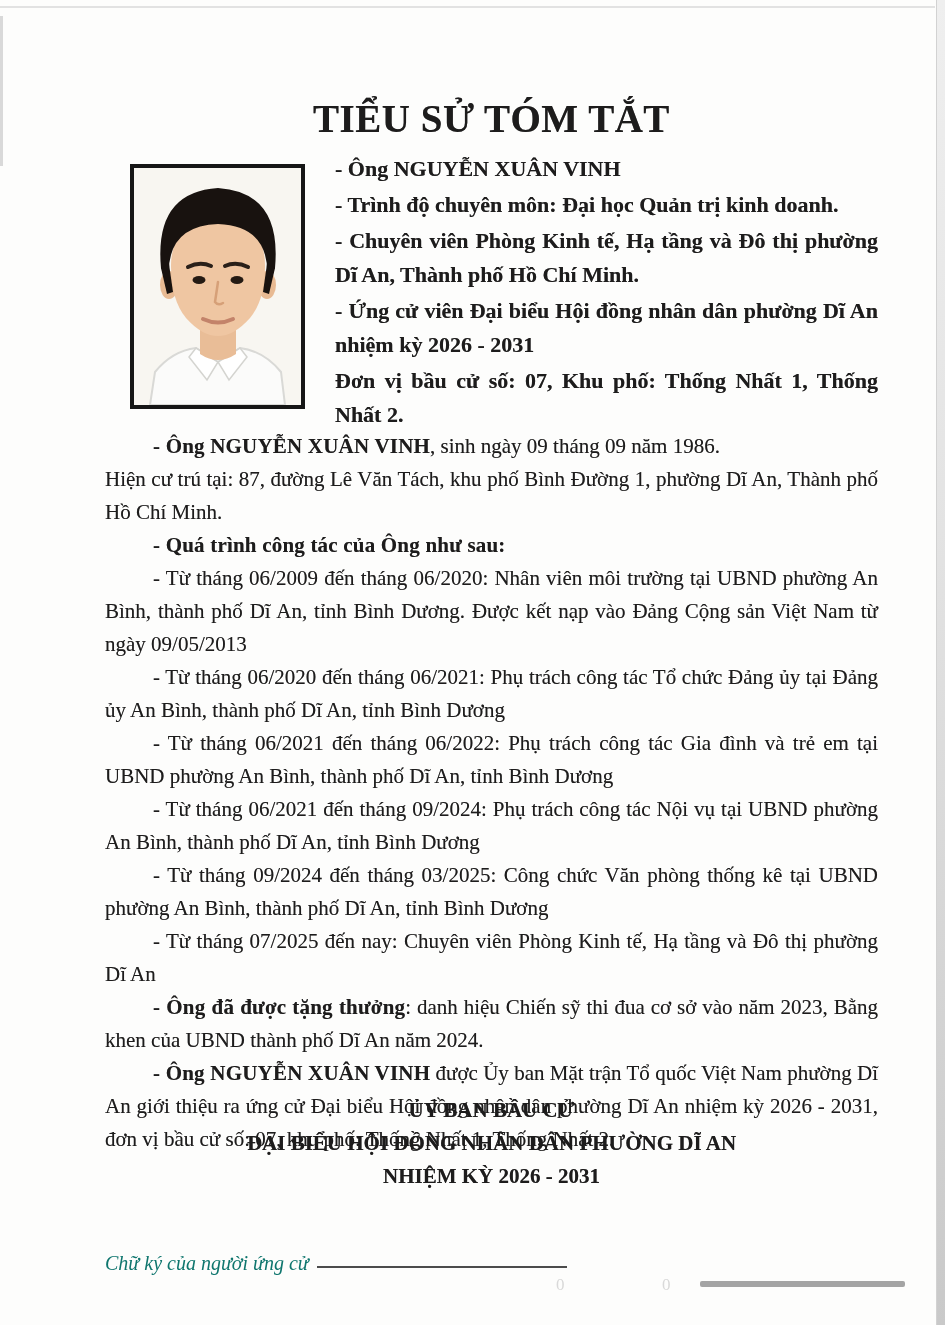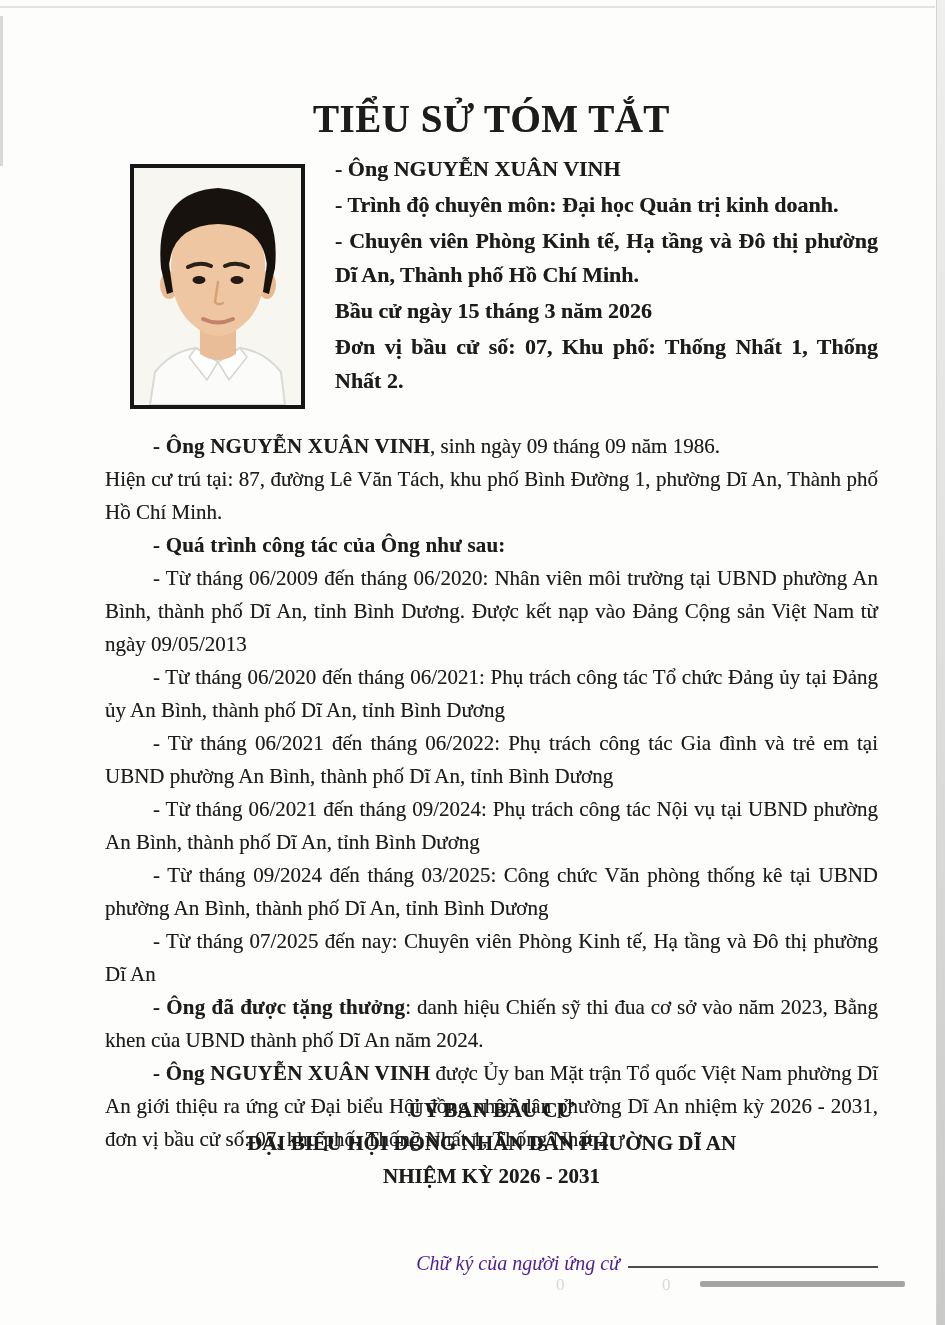--- a/index.html
+++ b/index.html
@@ -68,21 +68,21 @@
   .para b{letter-spacing:.2px;}
 
   .footer{
     position:absolute;top:1094px;left:105px;width:773px;
     text-align:center;font-weight:bold;font-size:21px;line-height:33px;
     text-shadow:0 0 .5px rgba(20,20,20,.55);
   }
 
   .signature{
     position:absolute;top:1252px;left:105px;width:773px;
-    text-align:right;font-style:italic;font-size:20px;color:#4c1d95;
+    font-style:italic;font-size:20px;color:#0f766e;
   }
   .sig-line{
     display:inline-block;width:250px;height:2px;
     border-bottom:2px solid #4c4c4c;
     margin-left:8px;vertical-align:2px;
   }
 </style>
 </head>
 <body>
 
@@ -126,21 +126,21 @@
 
         <path d="M84,114 L81,134 Q84,138 89,135" stroke="#d6a078" stroke-width="2.5" fill="none" stroke-linecap="round"></path>
 
         <path d="M69,151 Q84,158 99,151" stroke="#c3836a" stroke-width="4" fill="none" stroke-linecap="round"></path>
       </svg>
     </div>
     <div class="summary">
         <div class="summary-line">- Ông NGUYỄN XUÂN VINH</div>
         <div class="summary-line">- Trình độ chuyên môn: Đại học Quản trị kinh doanh.</div>
         <div class="summary-line">- Chuyên viên Phòng Kinh tế, Hạ tầng và Đô thị phường Dĩ An, Thành phố Hồ Chí Minh.</div>
-        <div class="summary-line">Bầu cử ngày 15 tháng 3 năm 2026</div>
+        <div class="summary-line">- Ứng cử viên Đại biểu Hội đồng nhân dân phường Dĩ An nhiệm kỳ 2026 - 2031</div>
         <div class="summary-line">Đơn vị bầu cử số: 07, Khu phố: Thống Nhất 1, Thống Nhất 2.</div>
       </div>
   </div>
 
   <div class="body-text">
       <div class="para indent"><b>- Ông NGUYỄN XUÂN VINH</b><span>, sinh ngày 09 tháng 09 năm 1986.</span></div>
       <div class="para"><span>Hiện cư trú tại: 87, đường Lê Văn Tách, khu phố Bình Đường 1, phường Dĩ An, Thành phố Hồ Chí Minh.</span></div>
       <div class="para indent"><b>- Quá trình công tác của Ông như sau:</b></div>
       <div class="para indent"><span>- Từ tháng 06/2009 đến tháng 06/2020: Nhân viên môi trường tại UBND phường An Bình, thành phố Dĩ An, tỉnh Bình Dương. Được kết nạp vào Đảng Cộng sản Việt Nam từ ngày 09/05/2013</span></div>
       <div class="para indent"><span>- Từ tháng 06/2020 đến tháng 06/2021: Phụ trách công tác Tổ chức Đảng ủy tại Đảng ủy An Bình, thành phố Dĩ An, tỉnh Bình Dương</span></div>

